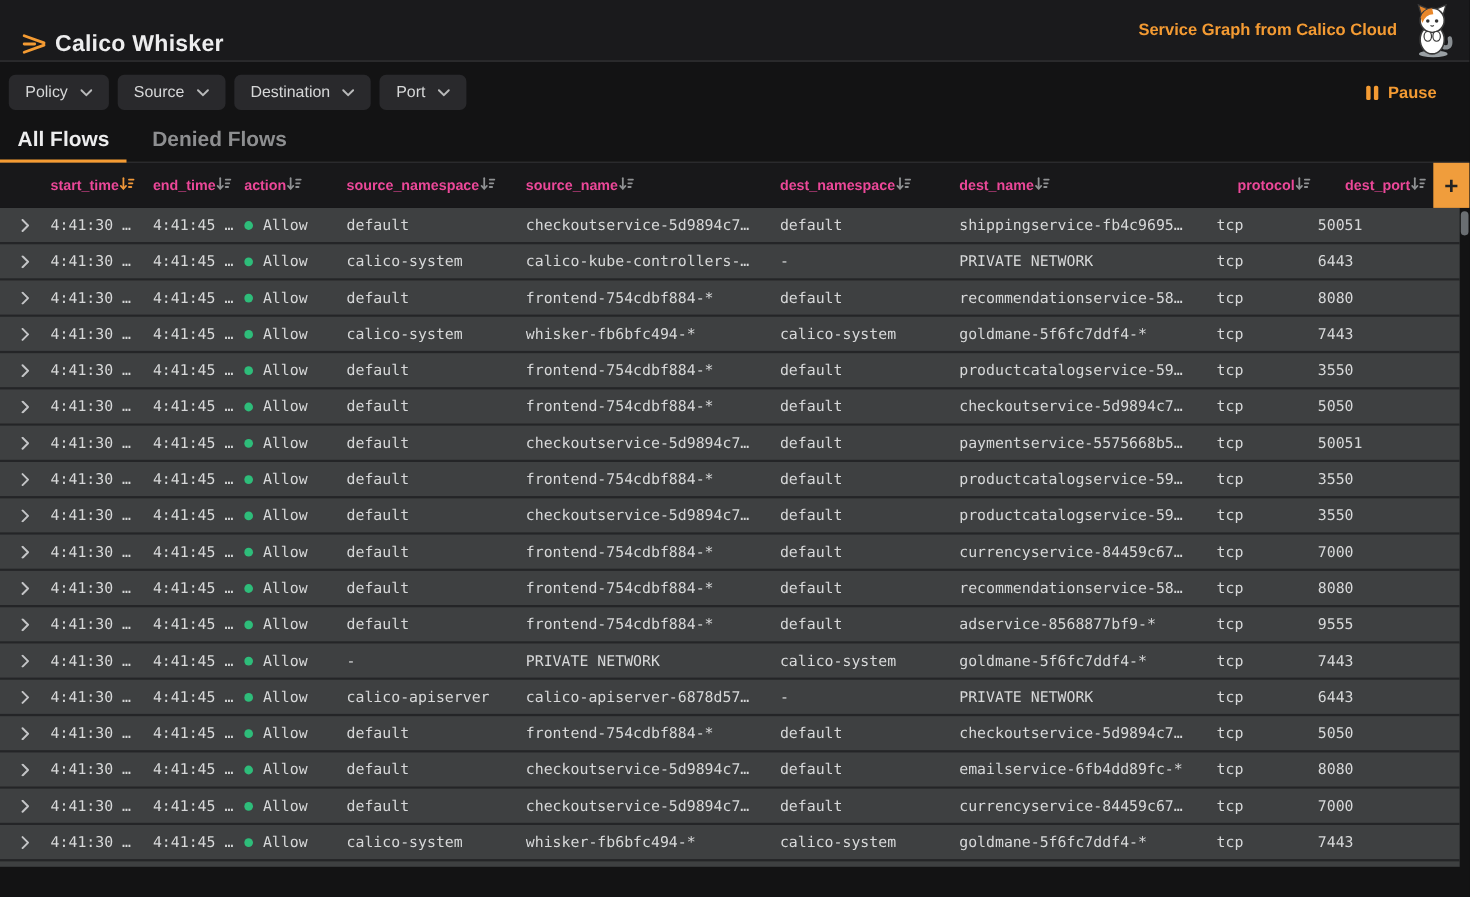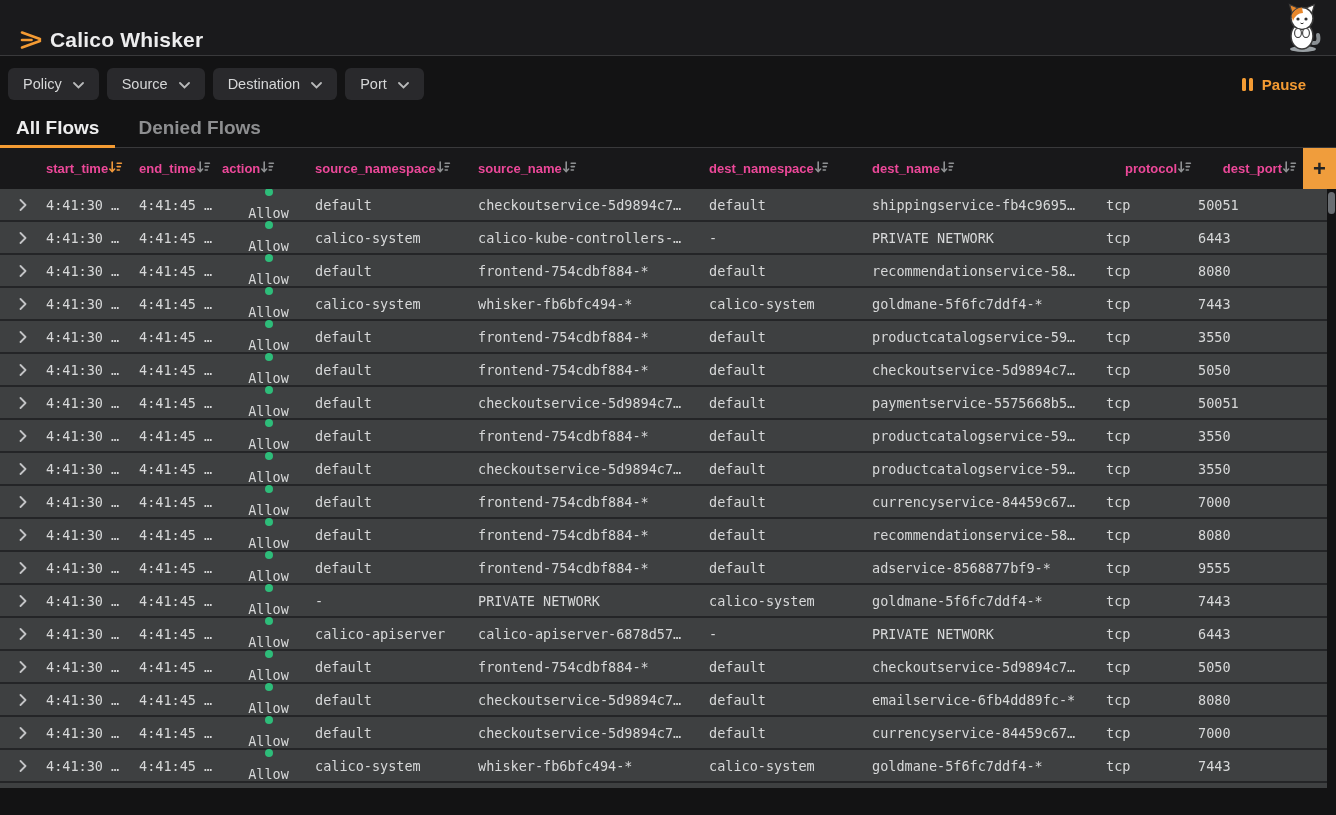--- a/index.html
+++ b/index.html
@@ -67,21 +67,21 @@
   }
   .tbody{ width:1327px; }
   .row{
     height:33px; background:#3e4041; border-bottom:2px solid #242527;
     align-items:center; cursor:default;
     font-family:"DejaVu Sans Mono", monospace; font-size:13.5px; color:#d7d8d9;
   }
   .row > div{ overflow:hidden; white-space:nowrap; }
   .cell-chevron{ display:flex; justify-content:center; }
   .cell-chevron svg{ stroke:#c3c4c6; }
-  .cell-action{ display:flex; align-items:center; gap:9px;flex-direction:column; }
+  .cell-action{ display:flex; align-items:center; gap:9px; }
   .dot{ width:8px; height:8px; border-radius:50%; background:#2ebd7a; flex:0 0 auto; }
   .row-partial{ height:5px; background:#3e4041; width:1327px; }
 
   .scroll-thumb{
     position:absolute; right:1px; top:44px; width:7px; height:22px;
     background:#6a6e72; border-radius:4px;
   }
 </style>
 </head>
 <body>
@@ -92,20 +92,21 @@
       <svg width="26" height="26" viewBox="0 0 26 26" fill="none">
         <path d="M4 5.5 L22 12" stroke="#f49b33" stroke-width="2.6" stroke-linecap="round"></path>
         <path d="M4 13 L13.5 13" stroke="#f49b33" stroke-width="2.6" stroke-linecap="round"></path>
         <path d="M4 20.5 L22 14" stroke="#f49b33" stroke-width="2.6" stroke-linecap="round"></path>
       </svg>
     </span>
     <span class="app-title">Calico Whisker</span>
   </div>
   <div class="header-spacer"></div>
   <div class="tagline">
+    <div class="t2">Service Graph from Calico Cloud</div>
   </div>
   <span style="display:flex;">
     <svg width="46" height="50" viewBox="0 0 46 50">
       <ellipse cx="23" cy="46" rx="13" ry="3" fill="#9aa0a4"></ellipse>
       <path d="M33 40 q7 1 5 -8" stroke="#8a8f93" stroke-width="4" fill="none" stroke-linecap="round"></path>
       <ellipse cx="22" cy="33" rx="11" ry="13" fill="#ffffff" stroke="#3a3a3a" stroke-width="1.5"></ellipse>
       <path d="M12 10 L9.5 1.5 L19 5.5 Z" fill="#e8872b" stroke="#3a3a3a" stroke-width="1.2"></path>
       <path d="M32 10 L34.5 1.5 L25 5.5 Z" fill="#ffffff" stroke="#3a3a3a" stroke-width="1.2"></path>
       <circle cx="22" cy="15.5" r="11" fill="#ffffff" stroke="#3a3a3a" stroke-width="1.5"></circle>
       <path d="M11.5 13 A11 11 0 0 1 22 4.5 L23 10 Q16 10 13 18 Z" fill="#e8872b"></path>

